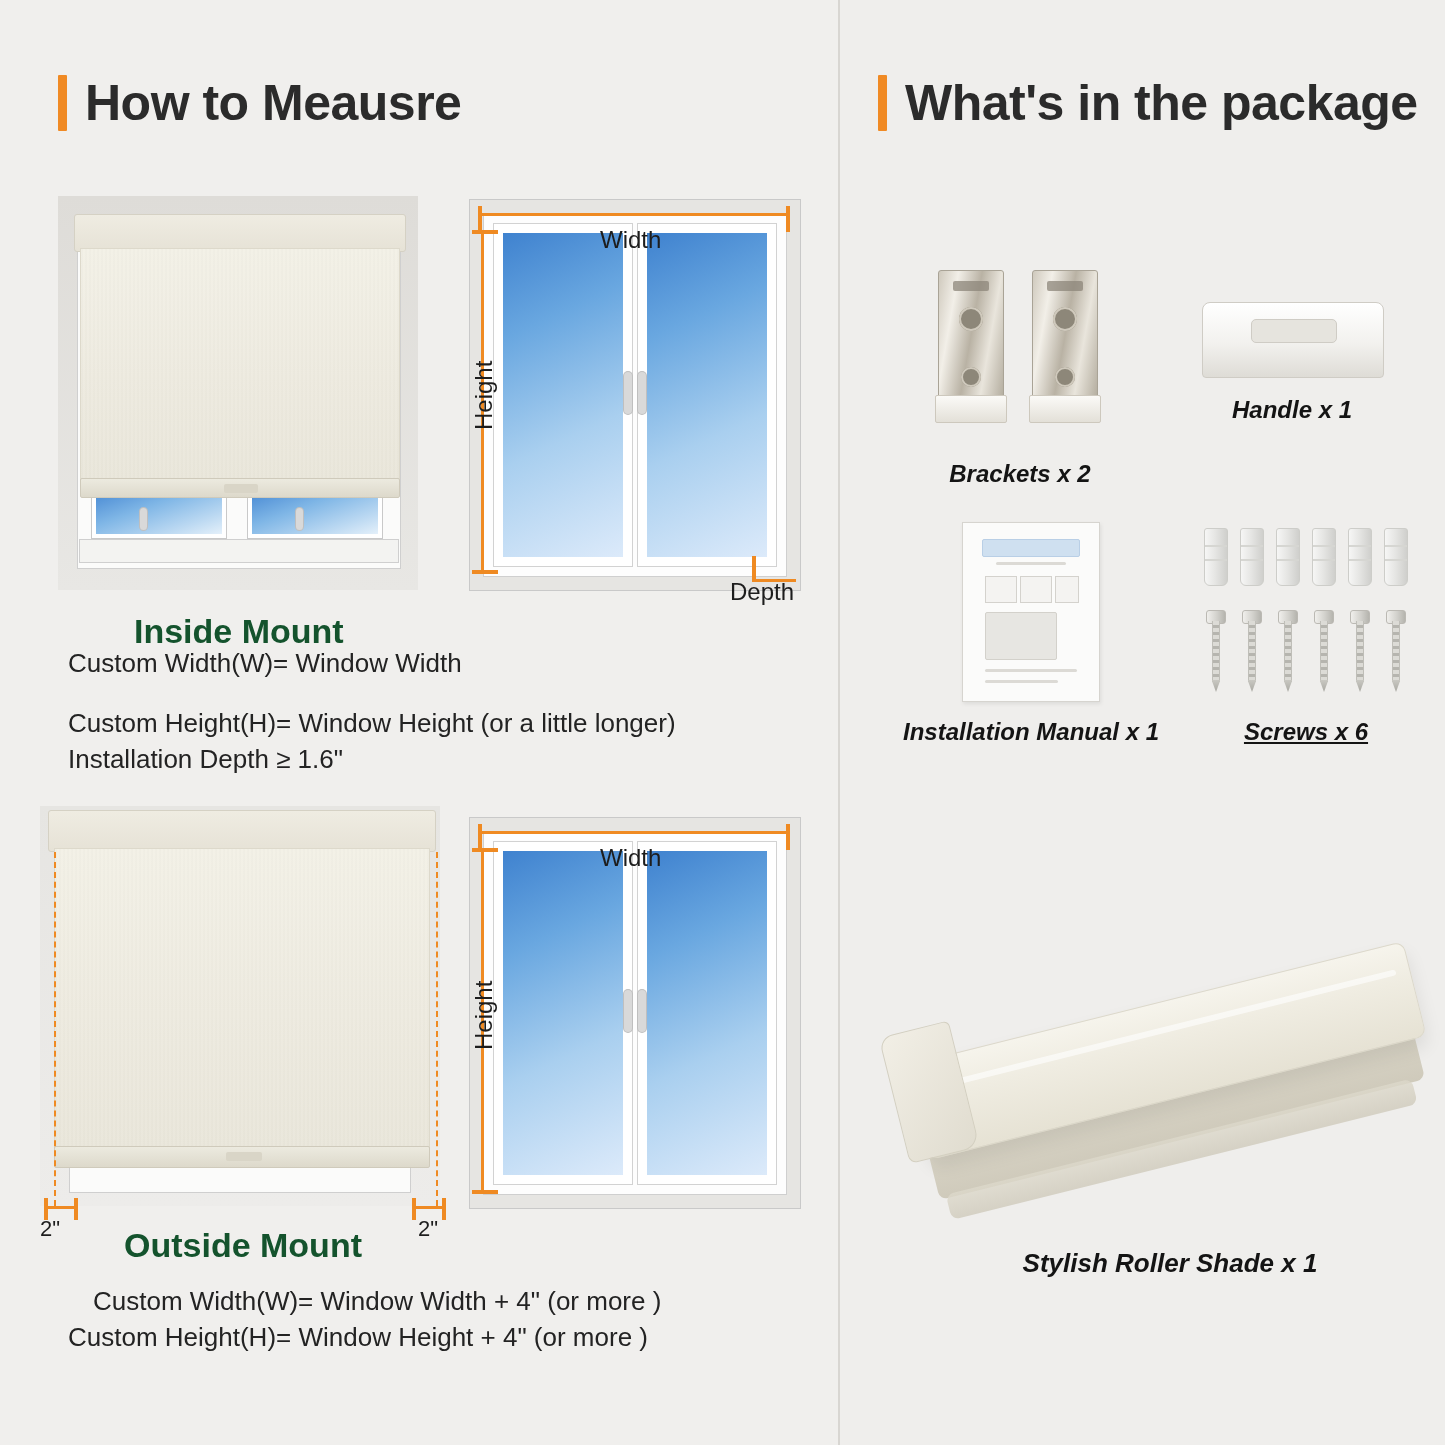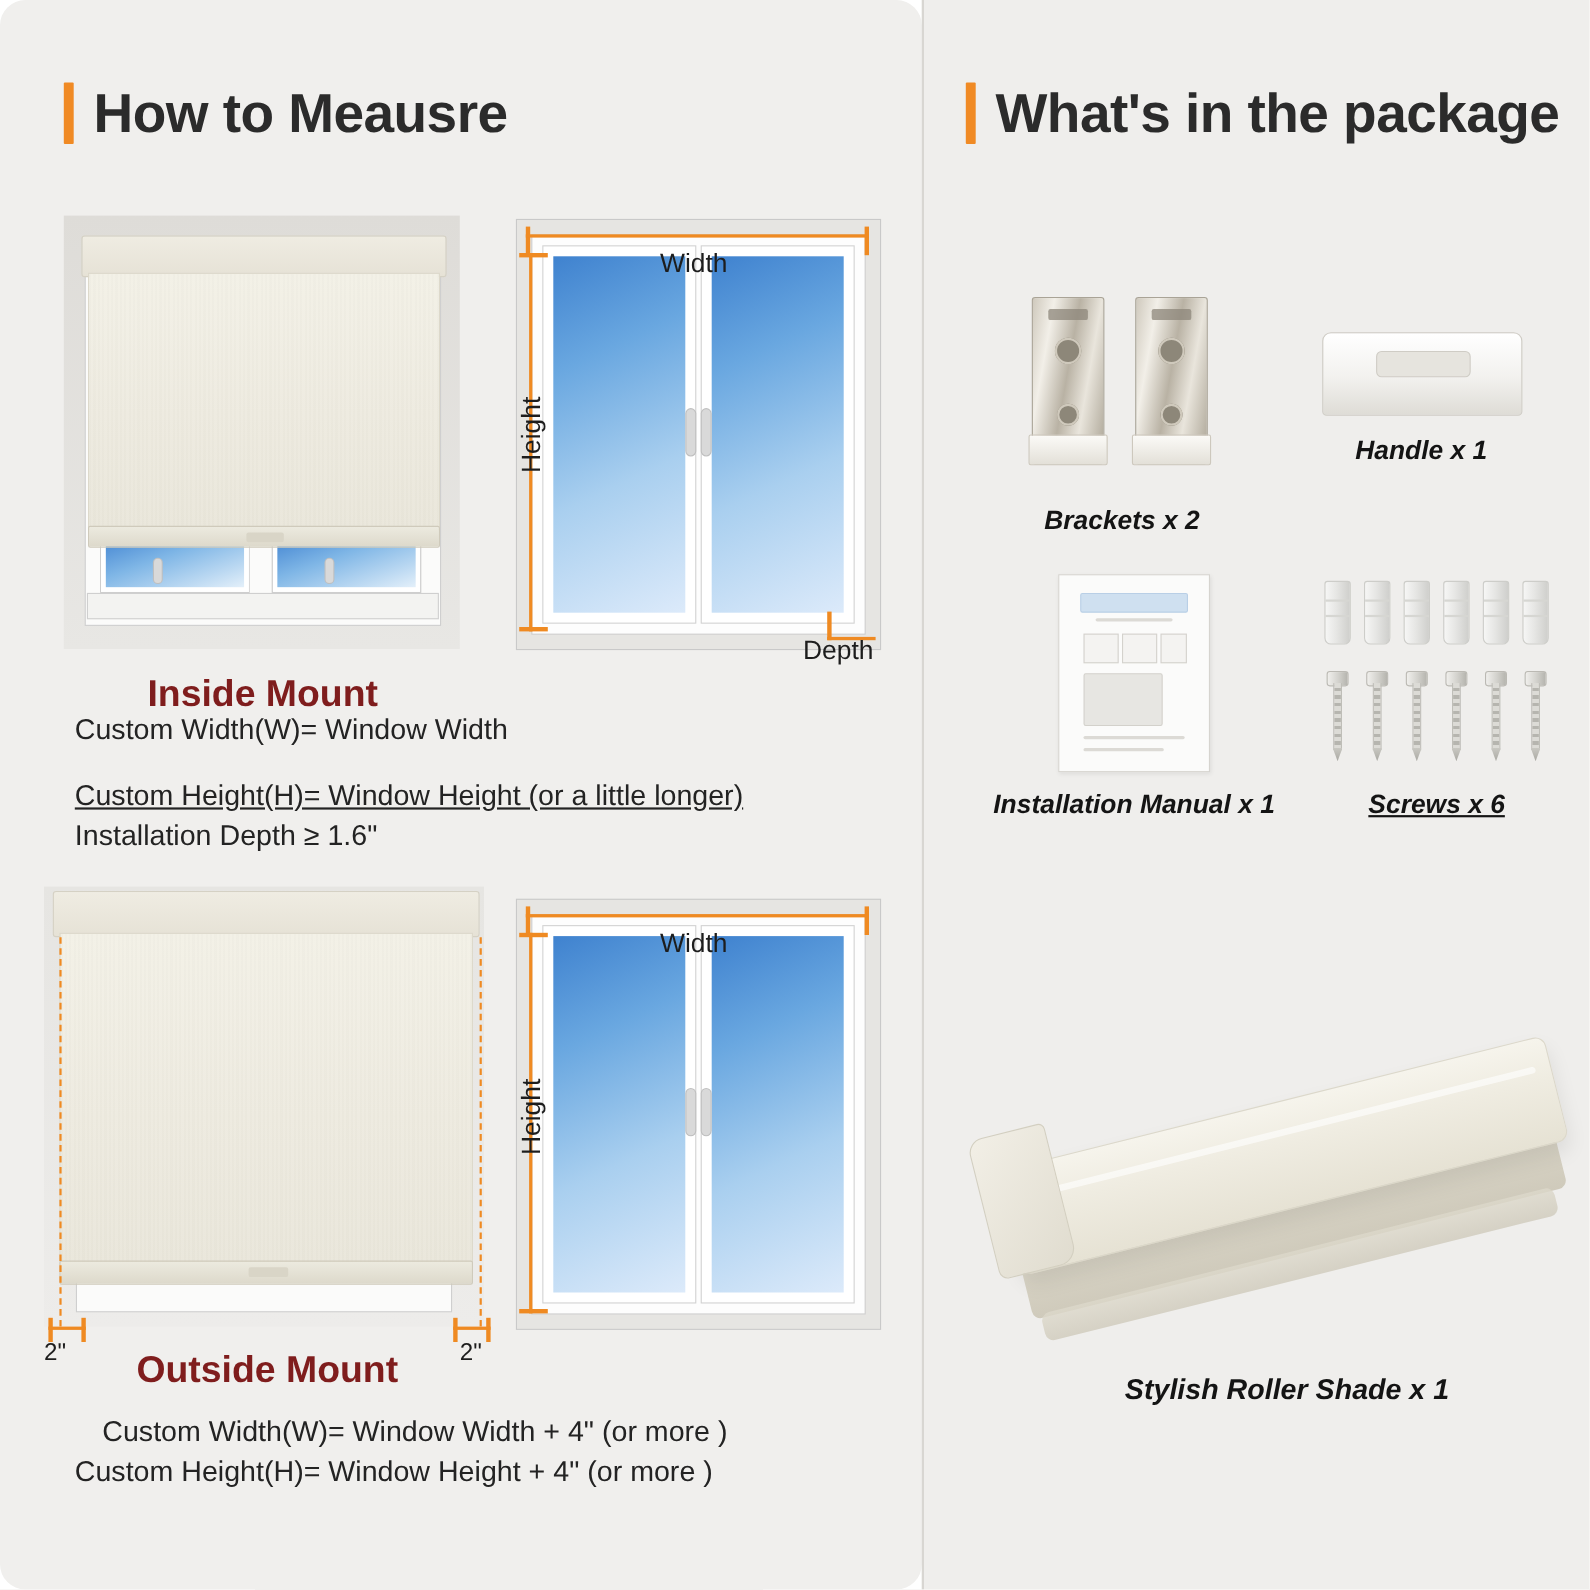--- a/index.html
+++ b/index.html
@@ -10,21 +10,20 @@
     overflow:hidden;
   }
   .page{position:relative;width:1445px;height:1445px;display:flex;}
 
   
   .panel-left{
     position:relative;
     width:838px;height:1445px;
     background:#f0efed;
     box-sizing:border-box;
-    border-radius:23px;
   }
   .panel-right{
     position:relative;
     width:607px;height:1445px;
     background:#efeeec;
     box-sizing:border-box;
     border-left:2px solid #d8d6d2;
   }
 
   
@@ -103,21 +102,21 @@
   .tick{position:absolute;background:#ef8a22;}
   .dim-label{
     position:absolute;font-size:24px;color:#1d1d1d;font-weight:400;white-space:nowrap;
   }
   .dim-label.vert{
     transform:rotate(-90deg);transform-origin:left top;
   }
   .dashed-v{position:absolute;border-left:2px dashed #ef8a22;}
 
   .caption{
-    position:absolute;font-size:34px;font-weight:bold;color:#7f1d1d;
+    position:absolute;font-size:34px;font-weight:bold;color:#14532d;
   }
   .bullet{
     position:absolute;font-size:26px;color:#232323;white-space:nowrap;
   }
 
   
   .pkg-label{
     position:absolute;font-size:24px;font-weight:bold;font-style:italic;color:#141414;
     white-space:nowrap;text-align:center;
   }
@@ -261,21 +260,21 @@
     <div class="tick" style="left:481px;top:230px;width:3px;height:344px;"></div>
     <div class="dim-label vert" style="left:470px;top:430px;">Height</div>
 
     <div class="tick" style="left:752px;top:556px;width:4px;height:26px;"></div>
     <div class="tick" style="left:752px;top:579px;width:44px;height:3px;"></div>
     <div class="dim-label" style="left:730px;top:578px;">Depth</div>
 
     <div class="caption" style="left:134px;top:612px;">Inside Mount</div>
 
     <div class="bullet" style="left:68px;top:648px;">Custom Width(W)= Window Width</div>
-    <div class="bullet" style="left:68px;top:708px;text-decoration:underline;">Custom Height(H)= Window Height (or a little longer)</div>
+    <div class="bullet" style="left:68px;top:708px;">Custom Height(H)= Window Height (or a little longer)</div>
     <div class="bullet" style="left:68px;top:744px;">Installation Depth ≥ 1.6"</div>
 
     <div class="shade-box" style="left:40px;top:806px;width:400px;height:400px;">
       <div class="recess" style="background:linear-gradient(180deg,#e6e5e2 0%,#edecea 100%);"></div>
 
       <div class="frame" style="left:30px;top:352px;width:340px;height:34px;background:#fbfbfa;"></div>
       <div class="frame" style="left:36px;top:340px;width:328px;height:16px;background:#f2f2f0;"></div>
 
       <div class="shade-head" style="left:8px;top:4px;width:386px;height:40px;"></div>
       <div class="shade-fabric" style="left:14px;top:42px;width:374px;height:300px;"></div>

